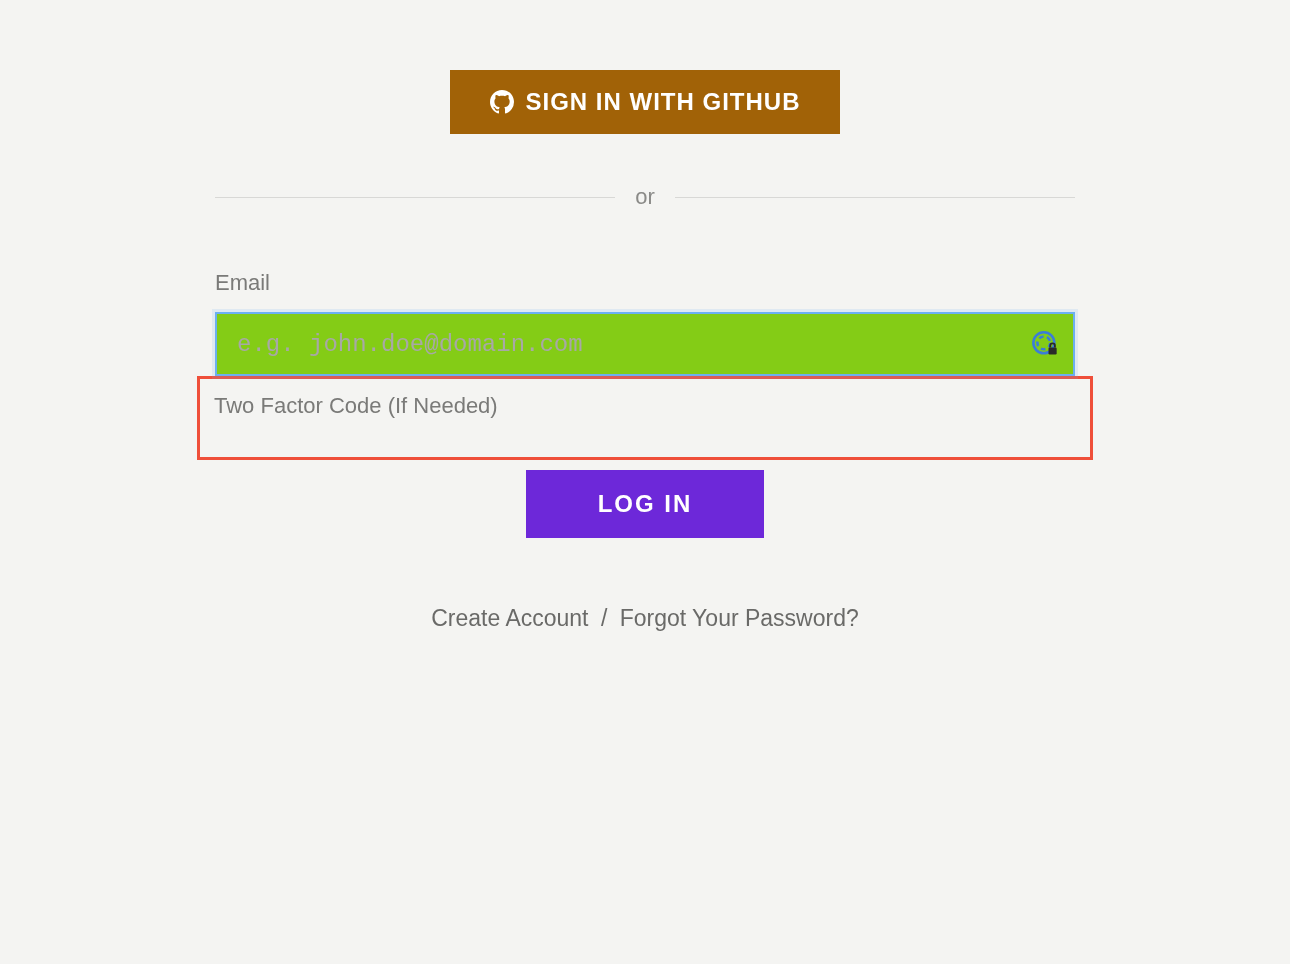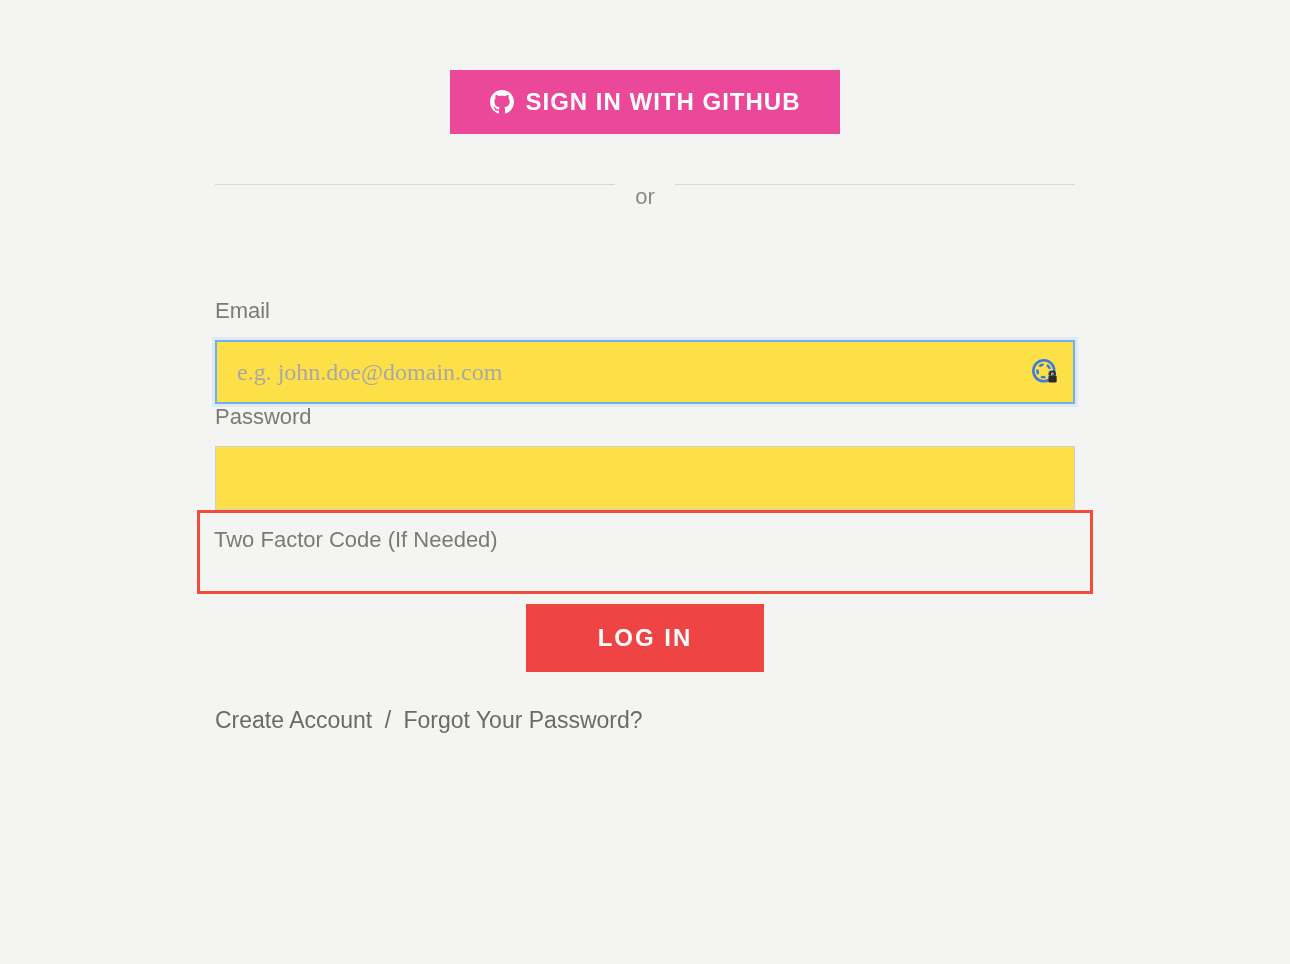--- a/index.html
+++ b/index.html
@@ -18,39 +18,40 @@
       padding-top: 70px;
     }
     .container {
       width: 860px;
     }
     .github-btn {
       display: flex;
       align-items: center;
       justify-content: center;
       gap: 12px;
-      background: #ec4899;
+      background: #a16207;
       color: #fff;
       border: none;
       padding: 18px 40px;
       margin: 0 auto;
       font-size: 24px;
       font-weight: 700;
       letter-spacing: 1px;
       cursor: pointer;
       font-family: inherit;
     }
     .github-icon {
       width: 24px;
       height: 24px;
       fill: #fff;
     }
     .divider {
       display: flex;
-      margin: 50px 0 88px 0;
+      align-items: center;
+      margin: 50px 0 60px 0;
     }
     .divider-line {
       flex: 1;
       height: 1px;
       background: #d8d8d6;
     }
     .divider-text {
       padding: 0 20px;
       color: #8a8a88;
       font-size: 22px;
@@ -62,22 +63,22 @@
       color: #7a7a78;
       font-size: 22px;
       margin-bottom: 16px;
     }
     .field-input {
       width: 100%;
       height: 64px;
       padding: 0 20px;
       font-size: 24px;
       border: 1px solid #cfcfcd;
-      background: #fde047;
-      font-family: Liberation Serif, serif;
+      background: #84cc16;
+      font-family: Liberation Mono, monospace;
       color: #333;
     }
     .field-input::placeholder {
       color: #a8a8a6;
     }
     .field-input.focused {
       border: 2px solid #6cb0f0;
       outline: none;
       box-shadow: 0 0 0 3px rgba(108,176,240,0.15);
     }
@@ -96,32 +97,33 @@
       border: 3px solid #ef4f3a;
       padding: 14px 32px 22px 14px;
       margin: 0 -18px 10px -18px;
     }
     .highlight-box .field-group {
       margin-bottom: 0;
     }
     .login-btn {
       display: block;
       margin: 0 auto;
-      background: #ef4444;
+      background: #6d28d9;
       color: #fff;
       border: none;
       padding: 20px 72px;
       font-size: 24px;
       font-weight: 700;
       letter-spacing: 2px;
       cursor: pointer;
       font-family: inherit;
     }
     .footer-links {
-      margin-top: 35px;
+      text-align: center;
+      margin-top: 67px;
       font-size: 23px;
       color: #6a6a68;
     }
     .footer-links a {
       color: #6a6a68;
       text-decoration: none;
       cursor: pointer;
     }
     .footer-sep {
       margin: 0 6px;
@@ -151,24 +153,20 @@
       <input type="email" class="field-input focused" placeholder="e.g. john.doe@domain.com" style="">
       <svg class="password-manager-icon" viewBox="0 0 24 24">
         <circle cx="11" cy="11" r="9" fill="none" stroke="#3b7dd8" stroke-width="2.2"></circle>
         <circle cx="11" cy="11" r="5.5" fill="none" stroke="#3b7dd8" stroke-width="2.2" stroke-dasharray="4 3"></circle>
         <rect x="15" y="15" width="7" height="6" rx="1" fill="#2a2a2a"></rect>
         <path d="M16.5 15 v-1.5 a2 2 0 0 1 4 0 V15" fill="none" stroke="#2a2a2a" stroke-width="1.6"></path>
       </svg>
     </div>
   </div>
 
-  <div class="field-group">
-    <label class="field-label">Password</label>
-    <input type="password" class="field-input" placeholder="" style="">
-  </div>
 
   <div class="highlight-box">
     <div class="field-group">
       <label class="field-label">Two Factor Code (If Needed)</label>
     </div>
   </div>
 
   <button class="login-btn">
     <span>LOG IN</span>
   </button>

